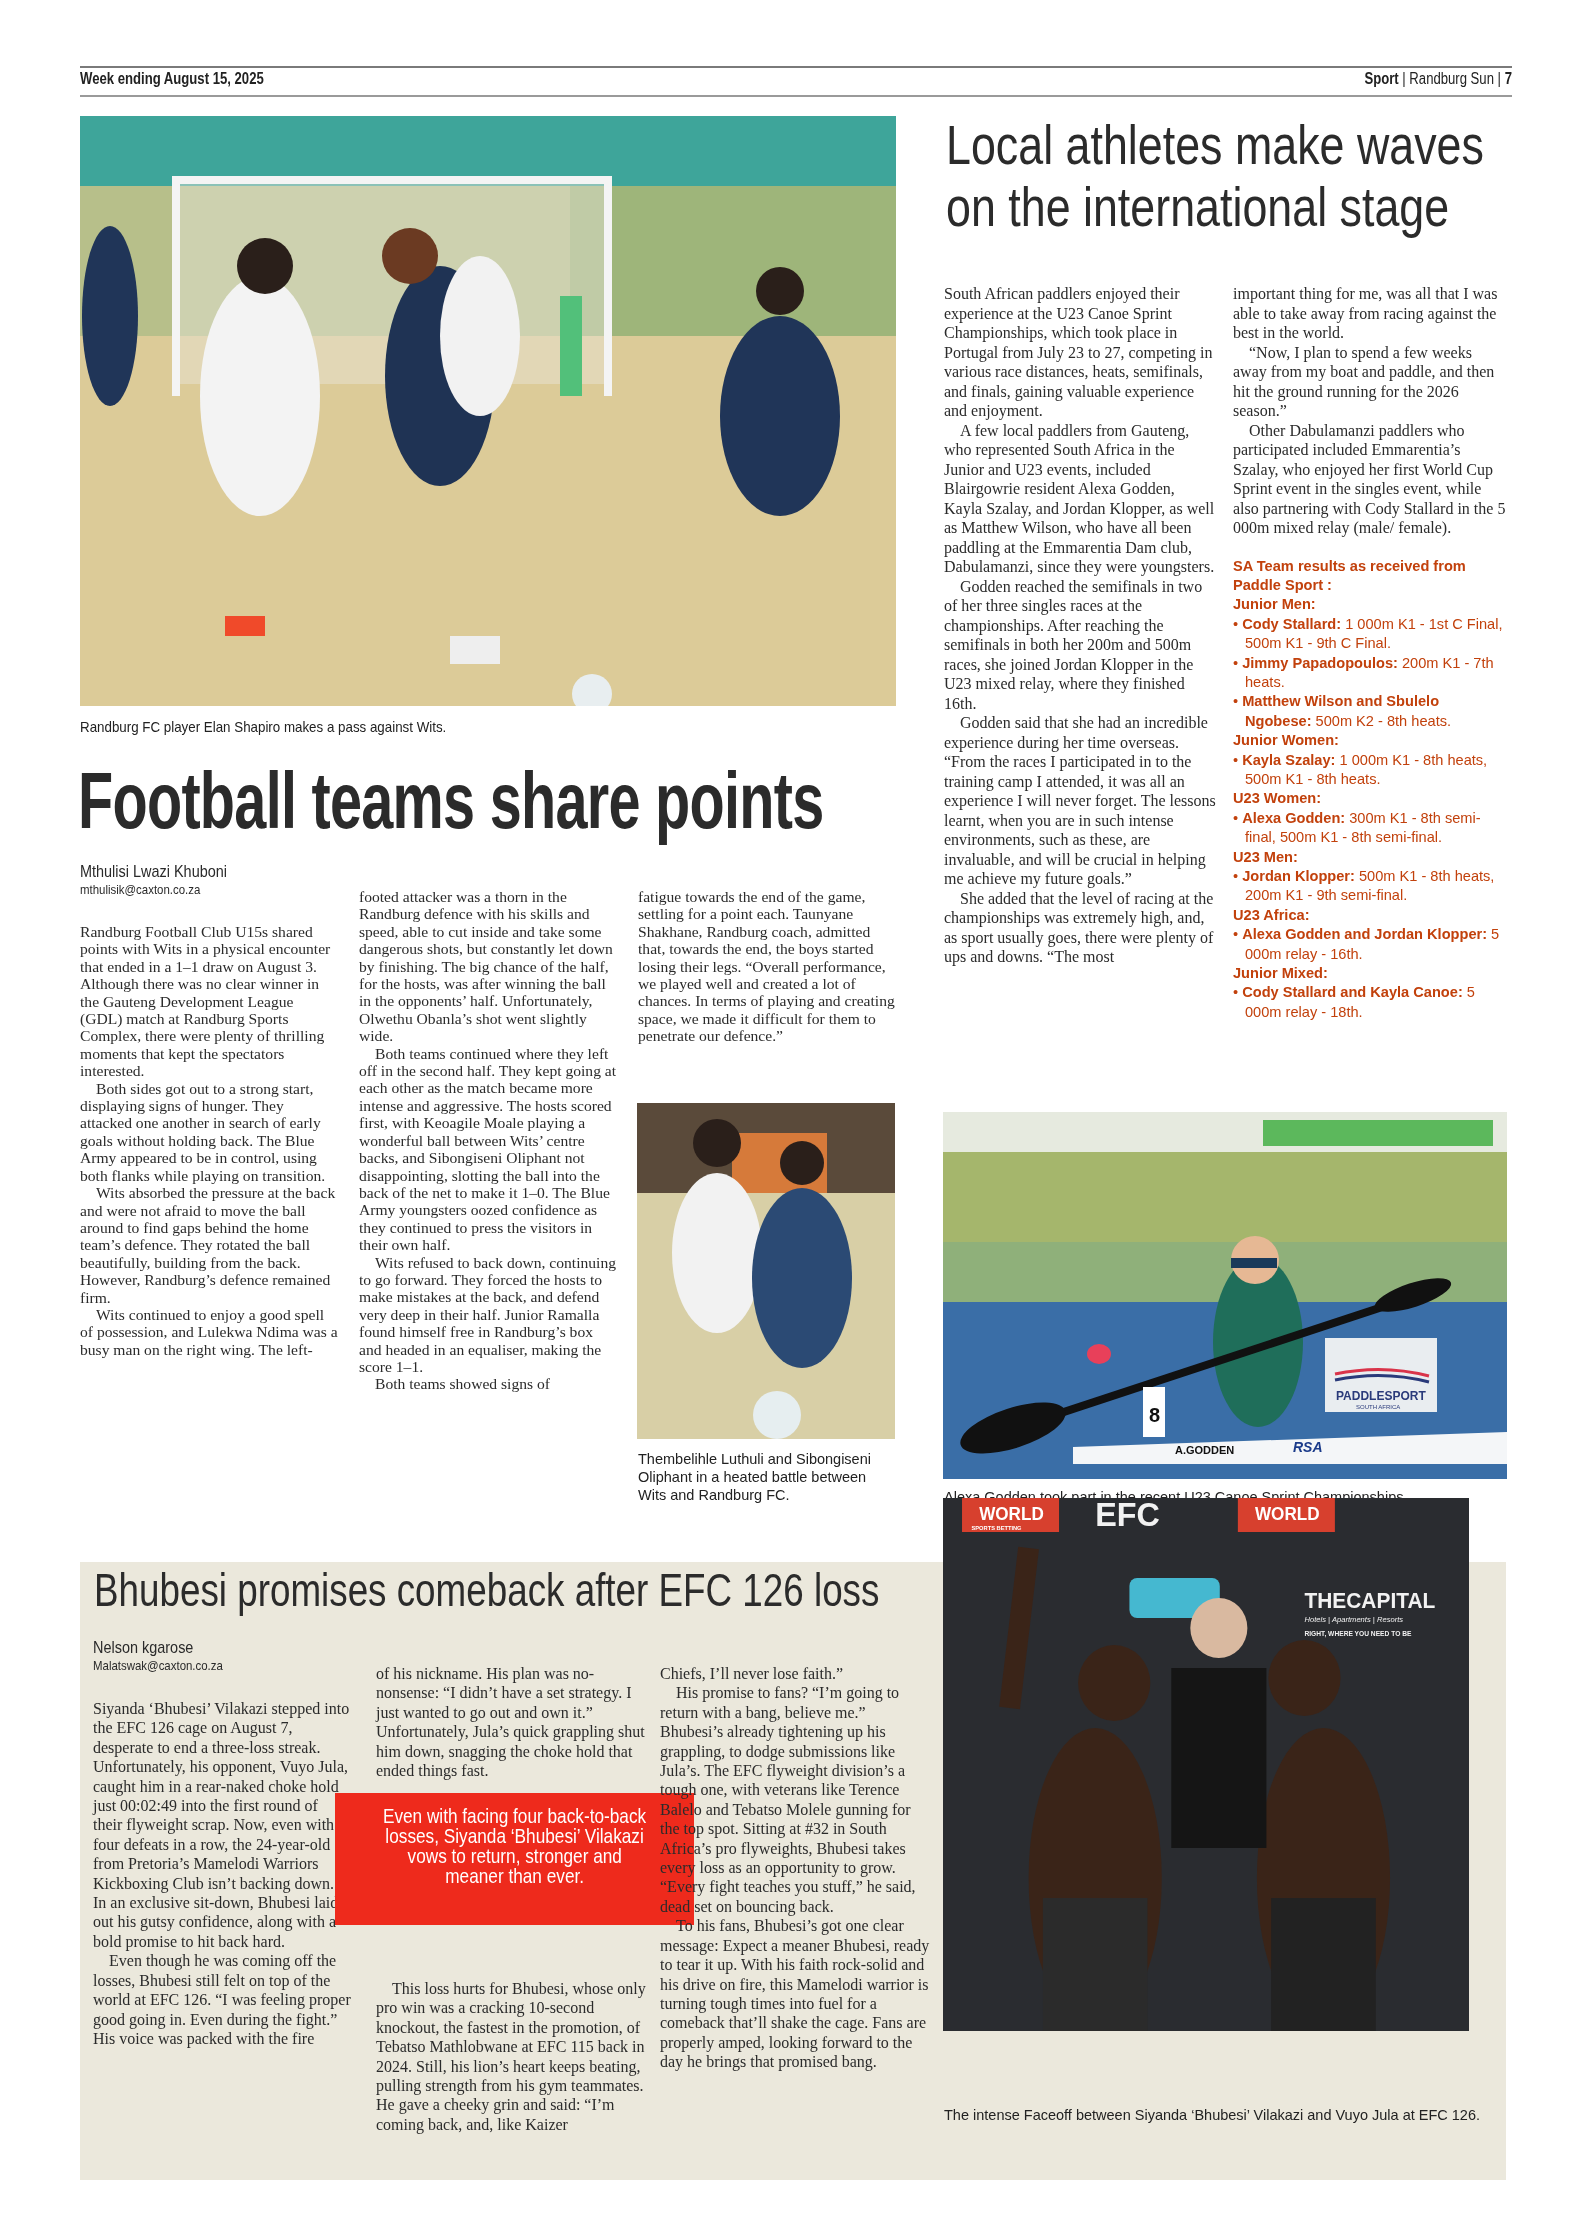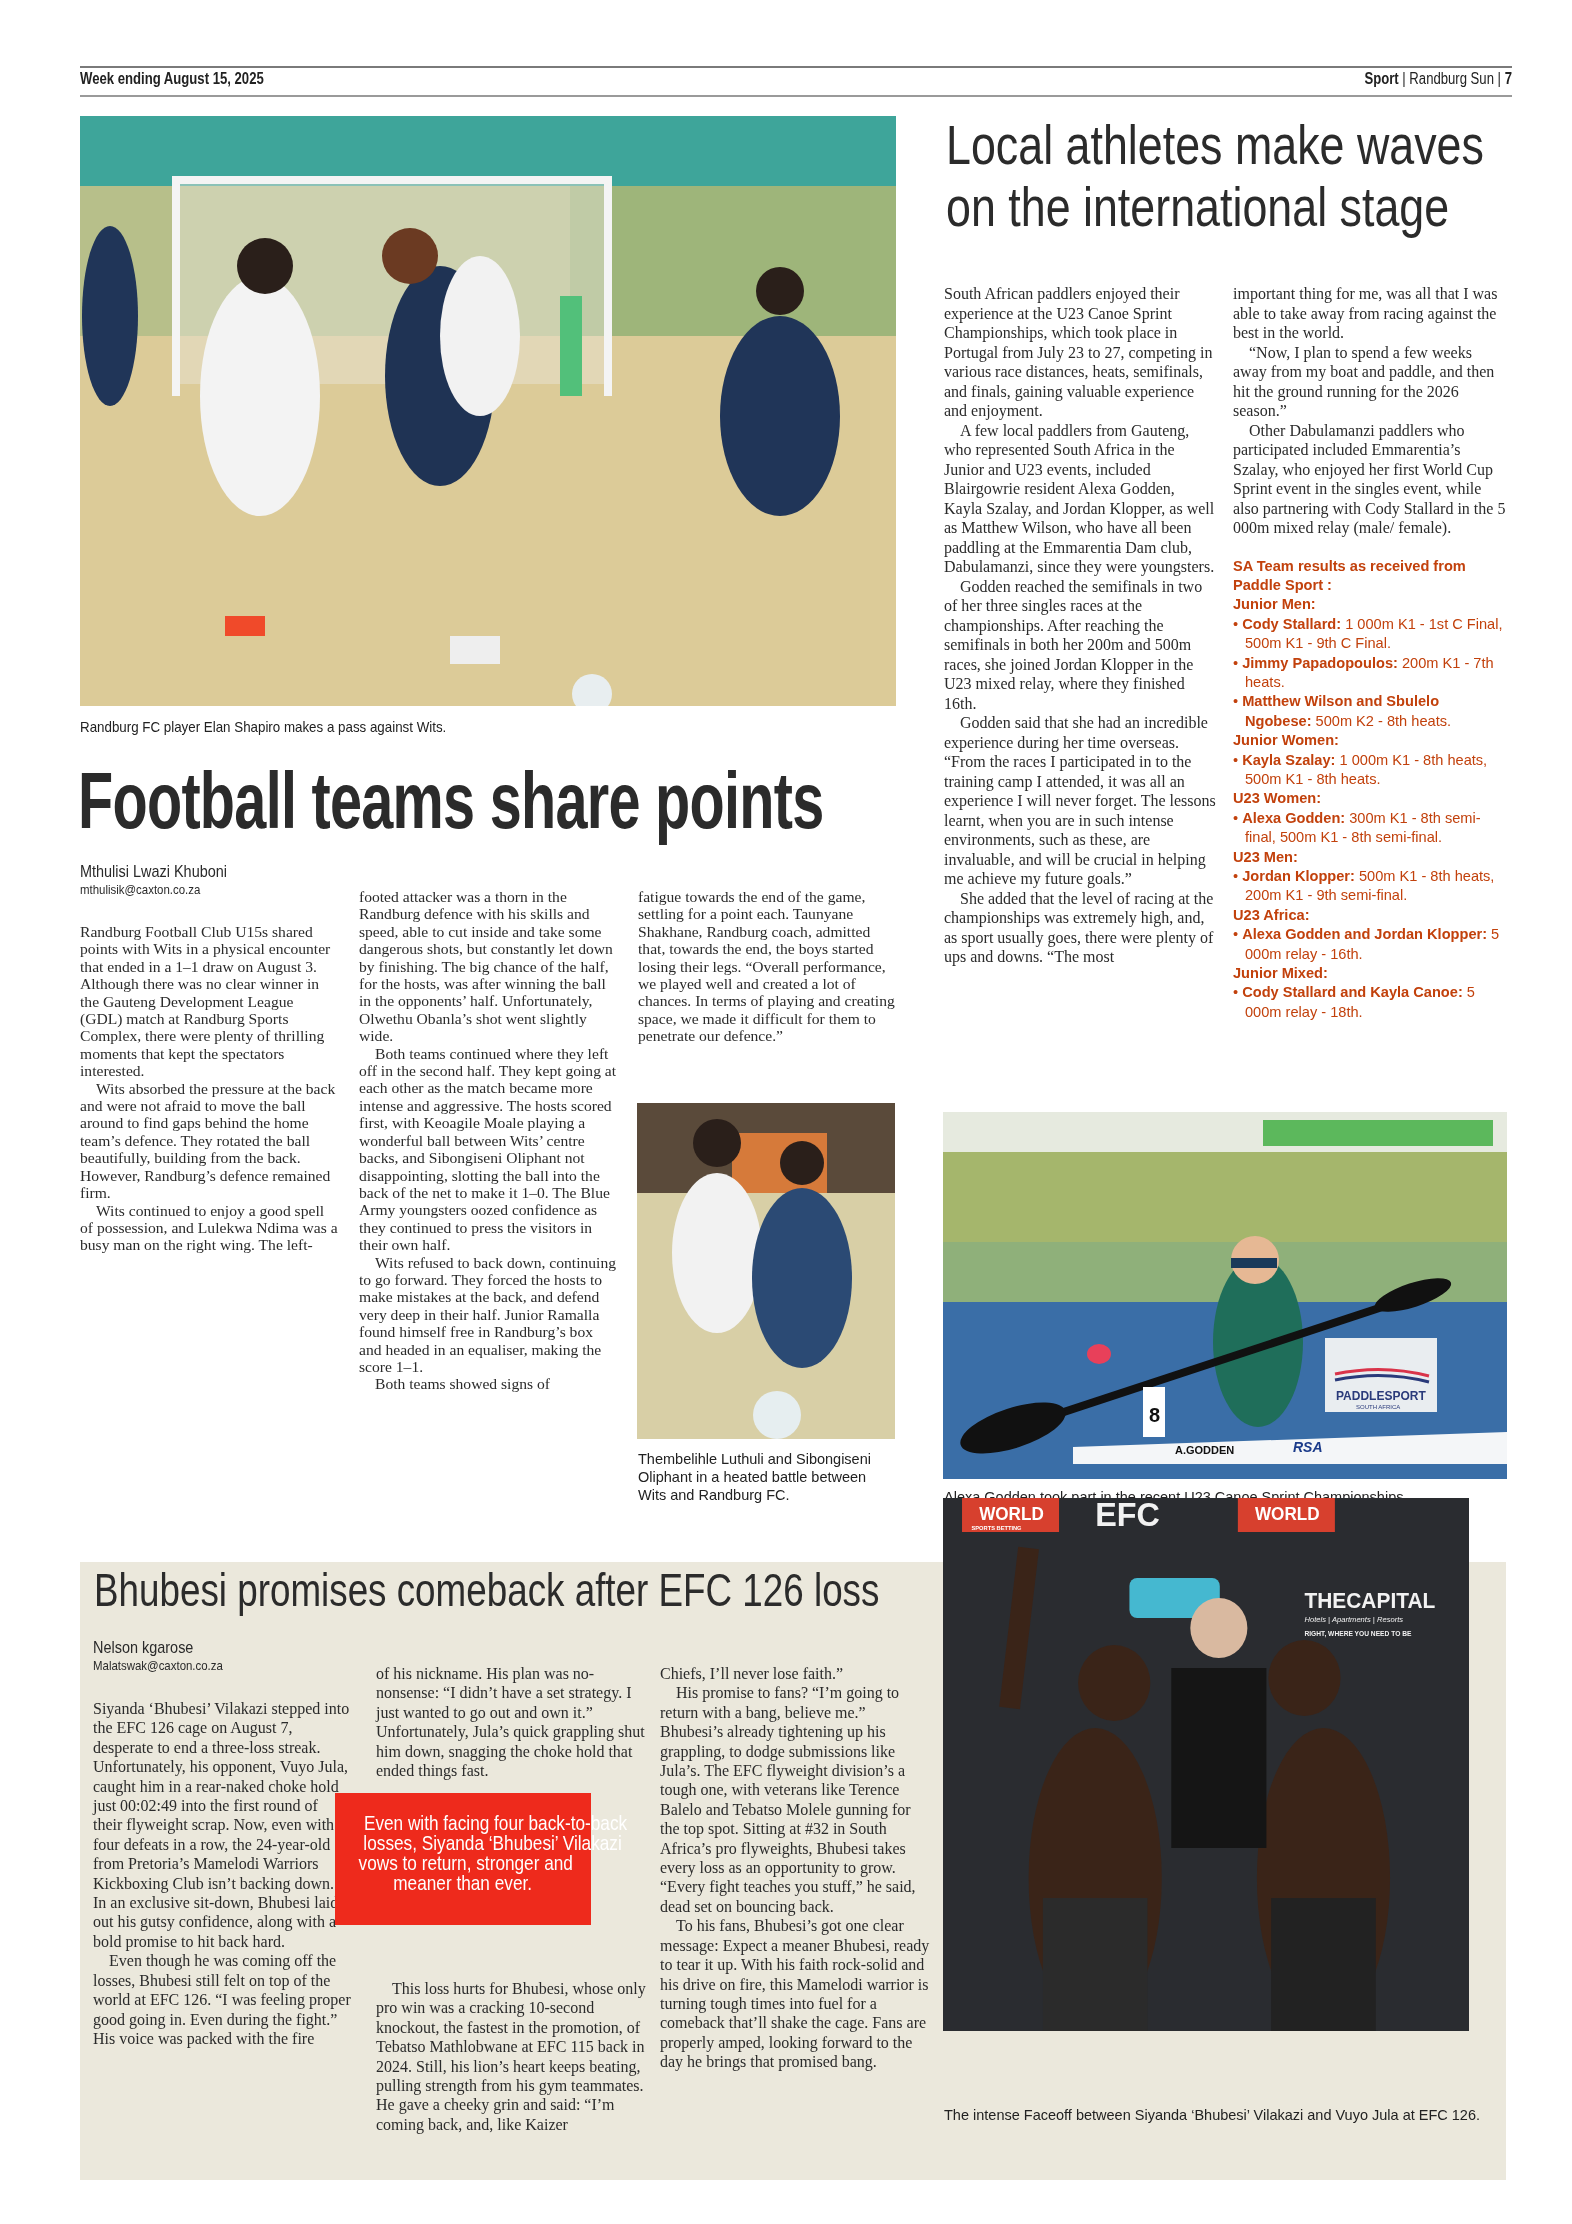--- a/index.html
+++ b/index.html
@@ -30,21 +30,21 @@
 
   .byline-name { font-family: "Liberation Sans", sans-serif; font-size: 17px; transform: scaleX(0.85); transform-origin: left; white-space: nowrap; }
   .byline-mail { font-family: "Liberation Sans", sans-serif; font-size: 13px; transform: scaleX(0.88); transform-origin: left; white-space: nowrap; margin-bottom: 22px; }
 
   .results { font-family: "Liberation Sans", sans-serif; font-size: 14.6px; line-height: 19.4px; color: #c2410c; }
   .results .h { font-weight: bold; }
   .results .it { padding-left: 12px; text-indent: -12px; }
   .results .it b { font-weight: bold; margin-top: 24px; }
 
   .bhubesi-box { left: 80px; top: 1562px; width: 1426px; height: 618px; background: #ebe8dc; }
-  .pullquote { left: 335px; top: 1793px; width: 256px; height: 132px; background: #ee2a1c; color: #fff; font-family: "Liberation Sans", sans-serif; font-size: 21px; line-height: 20px; text-align: center; padding-top: 20px; }
+  .pullquote { left: 335px; top: 1793px; width: 359px; height: 132px; background: #ee2a1c; color: #fff; font-family: "Liberation Sans", sans-serif; font-size: 21px; line-height: 20px; text-align: center; padding-top: 13px; }
   .pullquote span { display: inline-block; transform: scaleX(0.82); white-space: nowrap; }
 </style>
 </head>
 <body>
 
 <div class="abs hdr-rule-top"></div>
 <div class="abs hdr-left">Week ending August 15, 2025</div>
 <div class="abs hdr-right"><b>Sport</b> | <span>Randburg Sun</span> | <b>7</b></div>
 <div class="abs hdr-rule-bot"></div>
 
@@ -75,20 +75,21 @@
 </div>
 <div class="abs caption" style="left:80px;top:718px;width:816px;transform:scaleX(0.92);transform-origin:left;">Randburg FC player Elan Shapiro makes a pass against Wits.</div>
 
 <div class="abs head-cond" style="left:78px;top:758px;font-size:80px;font-weight:bold;line-height:86px;white-space:nowrap;transform:scaleX(0.72);letter-spacing:-1px;">Football teams share points</div>
 
 <div class="abs" style="left:80px;top:862px;width:258px;">
   <div class="byline-name">Mthulisi Lwazi Khuboni</div>
   <div class="byline-mail">mthulisik@caxton.co.za</div>
   <div class="col">
     <p>Randburg Football Club U15s shared points with Wits in a physical encounter that ended in a 1–1 draw on August 3. Although there was no clear winner in the Gauteng Development League (GDL) match at Randburg Sports Complex, there were plenty of thrilling moments that kept the spectators interested.</p>
+    <p class="ind">Both sides got out to a strong start, displaying signs of hunger. They attacked one another in search of early goals without holding back. The Blue Army appeared to be in control, using both flanks while playing on transition.</p>
     <p class="ind">Wits absorbed the pressure at the back and were not afraid to move the ball around to find gaps behind the home team’s defence. They rotated the ball beautifully, building from the back. However, Randburg’s defence remained firm.</p>
     <p class="ind">Wits continued to enjoy a good spell of possession, and Lulekwa Ndima was a busy man on the right wing. The left-</p>
   </div>
 </div>
 
 <div class="abs col" style="left:359px;top:862px;width:258px;">
   <p>footed attacker was a thorn in the Randburg defence with his skills and speed, able to cut inside and take some dangerous shots, but constantly let down by finishing. The big chance of the half, for the hosts, was after winning the ball in the opponents’ half. Unfortunately, Olwethu Obanla’s shot went slightly wide.</p>
   <p class="ind">Both teams continued where they left off in the second half. They kept going at each other as the match became more intense and aggressive. The hosts scored first, with Keoagile Moale playing a wonderful ball between Wits’ centre backs, and Sibongiseni Oliphant not disappointing, slotting the ball into the back of the net to make it 1–0. The Blue Army youngsters oozed confidence as they continued to press the visitors in their own half.</p>
   <p class="ind">Wits refused to back down, continuing to go forward. They forced the hosts to make mistakes at the back, and defend very deep in their half. Junior Ramalla found himself free in Randburg’s box and headed in an equaliser, making the score 1–1.</p>
   <p class="ind">Both teams showed signs of</p>

